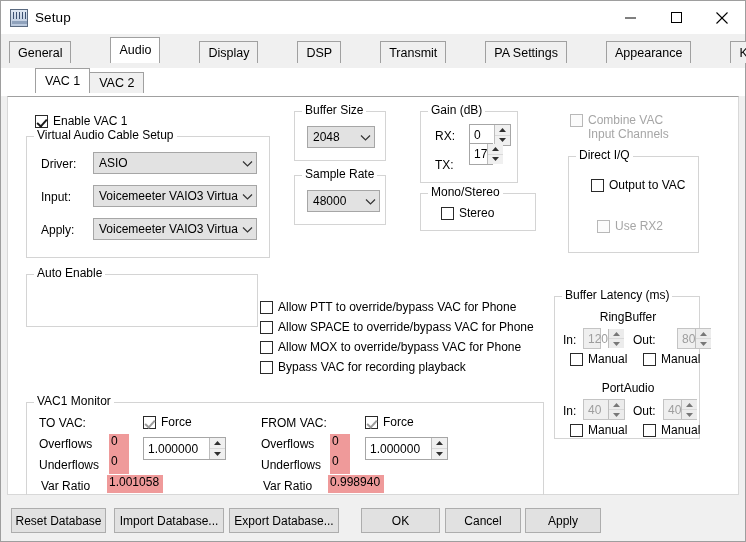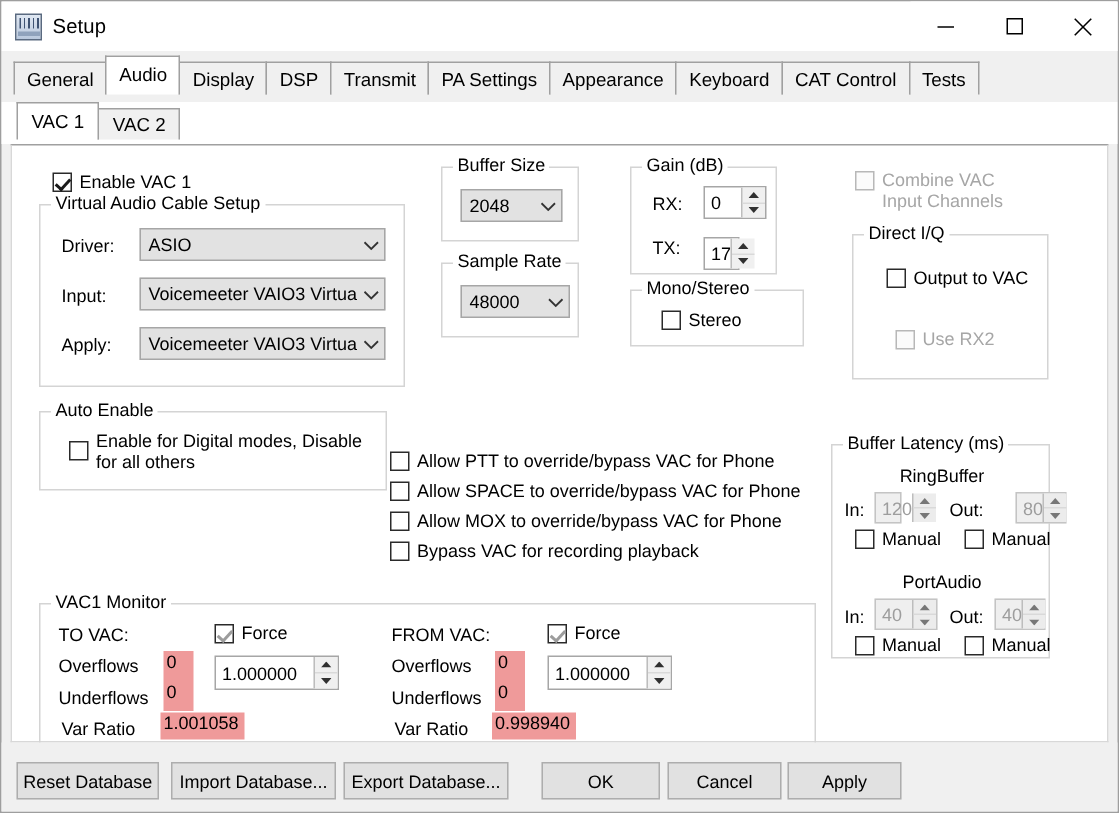--- a/index.html
+++ b/index.html
@@ -48,21 +48,21 @@
     width:46px;height:33px;display:flex;align-items:center;justify-content:center;
     background:#ffffff;
   }
   .win-btn svg{display:block;}
   
   .tabstrip{
     flex:0 0 auto;background:#f0f0f0;
     padding:7px 0 0 8px;position:relative;
     height:27px;box-sizing:content-box;
   }
-  .tabrow{display:flex;align-items:flex-end;position:relative;z-index:2;}
+  .tabrow{display:flex;align-items:flex-end;position:relative;z-index:2;gap:40px;}
   .tab{
     border:1px solid #a0a0a0;
     border-bottom:none;
     background:#f0f0f0;
     padding:4px 8px 3px 8px;
     font-size:12.5px;
     line-height:15px;
     margin-right:-1px;
     box-sizing:border-box;
     height:22px;
@@ -86,21 +86,21 @@
   }
   .subrow{display:flex;align-items:flex-end;}
   .subtab{
     border:1px solid #a0a0a0;border-bottom:none;
     background:#f0f0f0;
     font-size:12.5px;line-height:15px;
     padding:3px 9px 3px 9px;
     height:21px;box-sizing:border-box;
     margin-right:-1px;white-space:nowrap;
   }
-  .subtab.sel{background:#ffffff;height:25px;padding-top:5px;margin-top:-4px;z-index:3;position:relative;}
+  .subtab.sel{background:#ffffff;height:25px;padding-top:5px;margin-top:-4px;z-index:3;position:relative;margin-left:24px;}
   
   .content{
     position:relative;
     flex:1 1 auto;
     background:#ffffff;
     margin:0 6px 0 6px;
     border:1px solid #d8d8d8;
     border-top:1px solid #a0a0a0;
     box-sizing:border-box;
   }
@@ -321,21 +321,21 @@
                 </svg>
               </span>
           <span class="sbtn">
                 <svg width="7" height="4" viewBox="0 0 7 4">
                   <polygon points="0,0 7,0 3.5,4" fill="#303030"></polygon>
                 </svg>
               </span>
         </span>
       </div>
       <div class="lab" style="left:14px;top:46px;">TX:</div>
-      <div class="spin" style="left:48px;top:46px;width:24px;height:22px;text-align:center;">
+      <div class="spin" style="left:48px;top:31px;width:24px;height:22px;text-align:center;">
         <span class="sval">17</span>
         <span class="sbtns">
           <span class="sbtn">
                 <svg width="7" height="4" viewBox="0 0 7 4">
                   <polygon points="3.5,0 7,4 0,4" fill="#303030"></polygon>
                 </svg>
               </span>
           <span class="sbtn">
                 <svg width="7" height="4" viewBox="0 0 7 4">
                   <polygon points="0,0 7,0 3.5,4" fill="#303030"></polygon>
@@ -365,24 +365,20 @@
         <span class="lbl">Output to VAC</span>
       </div>
       <div class="cb ab dim" style="left:28px;top:62px;">
         <span class="box dis"></span>
         <span class="lbl">Use RX2</span>
       </div>
     </div>
 
     <div class="gb" style="left:18px;top:177px;width:232px;height:53px;">
       <div class="gbt">Auto Enable</div>
-      <div class="cb ab" style="left:19px;top:12px;align-items:flex-start;">
-        <span class="box" style="margin-top:7px;"></span>
-        <span class="lbl" style="line-height:14px;"><span>Enable for Digital modes, Disable</span><br><span>for all others</span></span>
-      </div>
     </div>
 
     <div class="cb ab" style="left:252px;top:203px;">
       <span class="box"></span>
       <span class="lbl">Allow PTT to override/bypass VAC for Phone</span>
     </div>
     <div class="cb ab" style="left:252px;top:223px;">
       <span class="box"></span>
       <span class="lbl">Allow SPACE to override/bypass VAC for Phone</span>
     </div>

